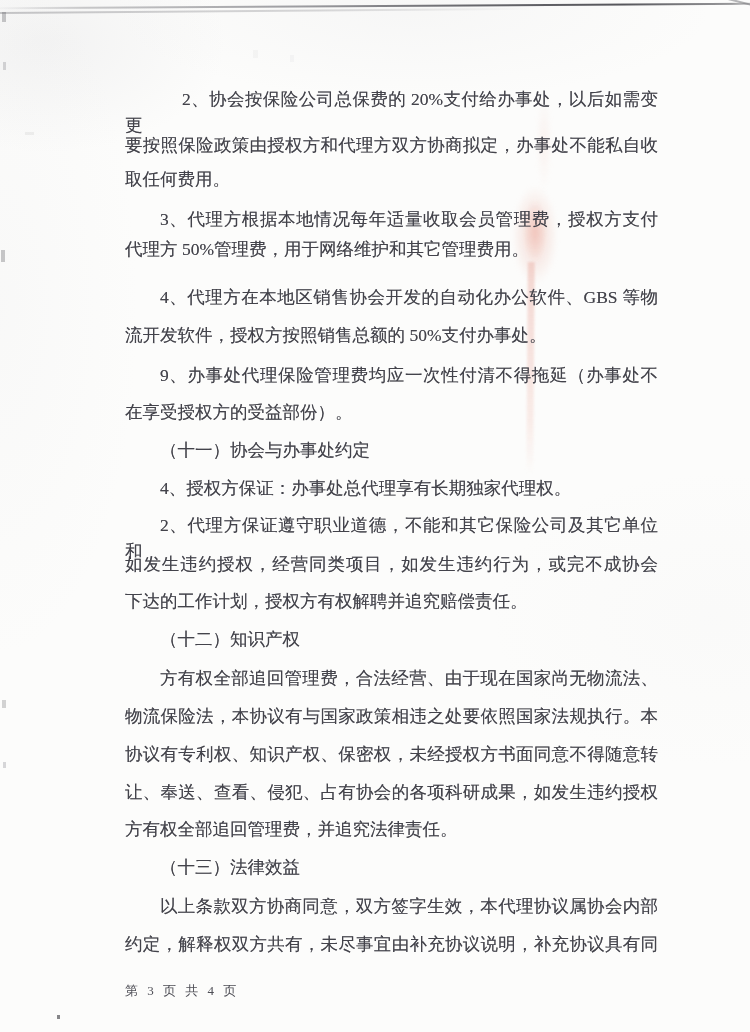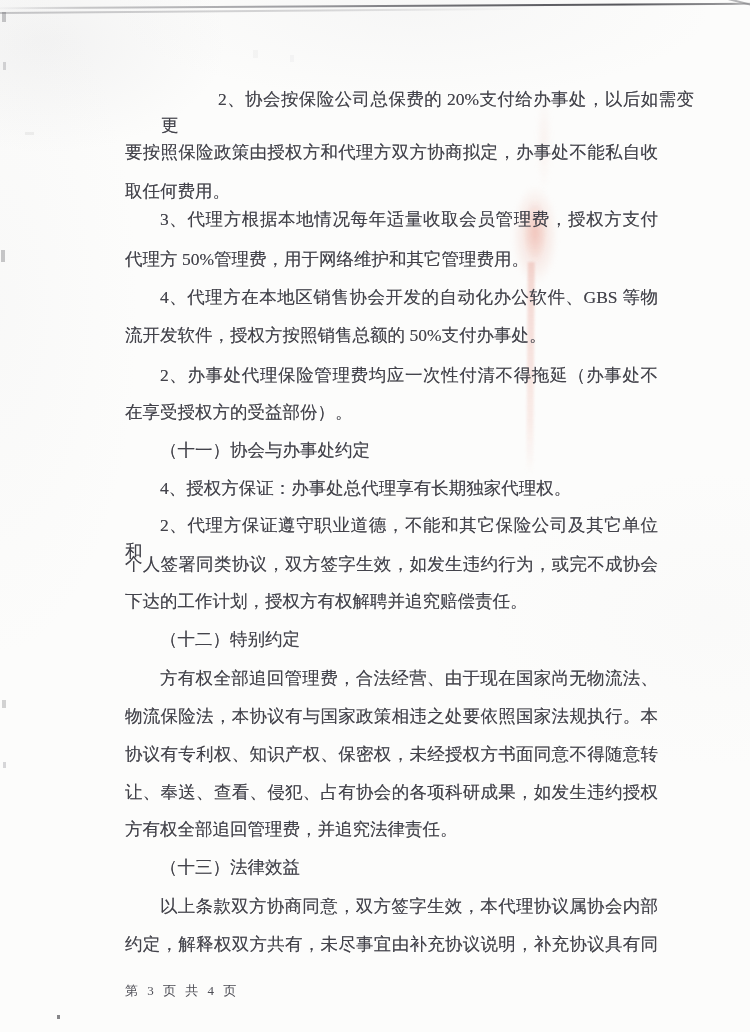--- a/index.html
+++ b/index.html
@@ -31,21 +31,21 @@
     font-kerning: none;
     text-shadow: 0 0 0.4px rgba(67,67,75,0.55);
   }
   .full {
     white-space: normal;
     text-align: justify;
     text-align-last: justify;
     text-justify: inter-character;
   }
   .ind  { text-indent: 35px; font-family: Liberation Serif, serif; }
-  .ind1 { text-indent: 57px; margin-left: 36px; }
+  .ind1 { text-indent: 57px; }
   .footer {
     position: absolute;
     left: 125px; top: 982px;
     width: 533px;
     font-size: 13px;
     letter-spacing: 3px;
     color: #4e4e56;
   }
   
   .edge-line-a {
@@ -120,34 +120,34 @@
 <div class="speck s3"></div>
 <div class="speck s4"></div>
 <div class="speck s5"></div>
 <div class="speck s6"></div>
 <div class="speck s7"></div>
 <div class="speck s8"></div>
 <div class="speck s9"></div>
 
 <div>
   <div class="ln ind1 full" style="top:86px">2、协会按保险公司总保费的 20%支付给办事处，以后如需变更</div>
-  <div class="ln full" style="top:139px">要按照保险政策由授权方和代理方双方协商拟定，办事处不能私自收</div>
-  <div class="ln" style="top:178px">取任何费用。</div>
+  <div class="ln full" style="top:132px">要按照保险政策由授权方和代理方双方协商拟定，办事处不能私自收</div>
+  <div class="ln" style="top:166px">取任何费用。</div>
   <div class="ln ind full" style="top:206px">3、代理方根据本地情况每年适量收取会员管理费，授权方支付</div>
-  <div class="ln" style="top:246px">代理方 50%管理费，用于网络维护和其它管理费用。</div>
+  <div class="ln" style="top:236px">代理方 50%管理费，用于网络维护和其它管理费用。</div>
   <div class="ln ind full" style="top:284px">4、代理方在本地区销售协会开发的自动化办公软件、GBS 等物</div>
   <div class="ln" style="top:322px">流开发软件，授权方按照销售总额的 50%支付办事处。</div>
-  <div class="ln ind full" style="top:362px">2、办事处代理保险管理费均应一次性付清不得拖延（办事处不</div>
+  <div class="ln ind full" style="top:362px">9、办事处代理保险管理费均应一次性付清不得拖延（办事处不</div>
   <div class="ln" style="top:399px">在享受授权方的受益部份）。</div>
   <div class="ln ind" style="top:437px">（十一）协会与办事处约定</div>
   <div class="ln ind" style="top:475px">4、授权方保证：办事处总代理享有长期独家代理权。</div>
   <div class="ln ind full" style="top:512px">2、代理方保证遵守职业道德，不能和其它保险公司及其它单位和</div>
-  <div class="ln full" style="top:551px">个人签署同类协议，双方签字生效，如发生违约行为，或完不成协会</div>
+  <div class="ln full" style="top:551px">如发生违约授权，经营同类项目，如发生违约行为，或完不成协会</div>
   <div class="ln" style="top:588px">下达的工作计划，授权方有权解聘并追究赔偿责任。</div>
-  <div class="ln ind" style="top:626px">（十二）特别约定</div>
+  <div class="ln ind" style="top:626px">（十二）知识产权</div>
   <div class="ln ind full" style="top:665px">方有权全部追回管理费，合法经营、由于现在国家尚无物流法、</div>
   <div class="ln full" style="top:703px">物流保险法，本协议有与国家政策相违之处要依照国家法规执行。本</div>
   <div class="ln full" style="top:741px">协议有专利权、知识产权、保密权，未经授权方书面同意不得随意转</div>
   <div class="ln full" style="top:779px">让、奉送、查看、侵犯、占有协会的各项科研成果，如发生违约授权</div>
   <div class="ln" style="top:816px">方有权全部追回管理费，并追究法律责任。</div>
   <div class="ln ind" style="top:854px">（十三）法律效益</div>
   <div class="ln ind full" style="top:893px">以上条款双方协商同意，双方签字生效，本代理协议属协会内部</div>
   <div class="ln full" style="top:931px">约定，解释权双方共有，未尽事宜由补充协议说明，补充协议具有同</div>
 </div>
 

